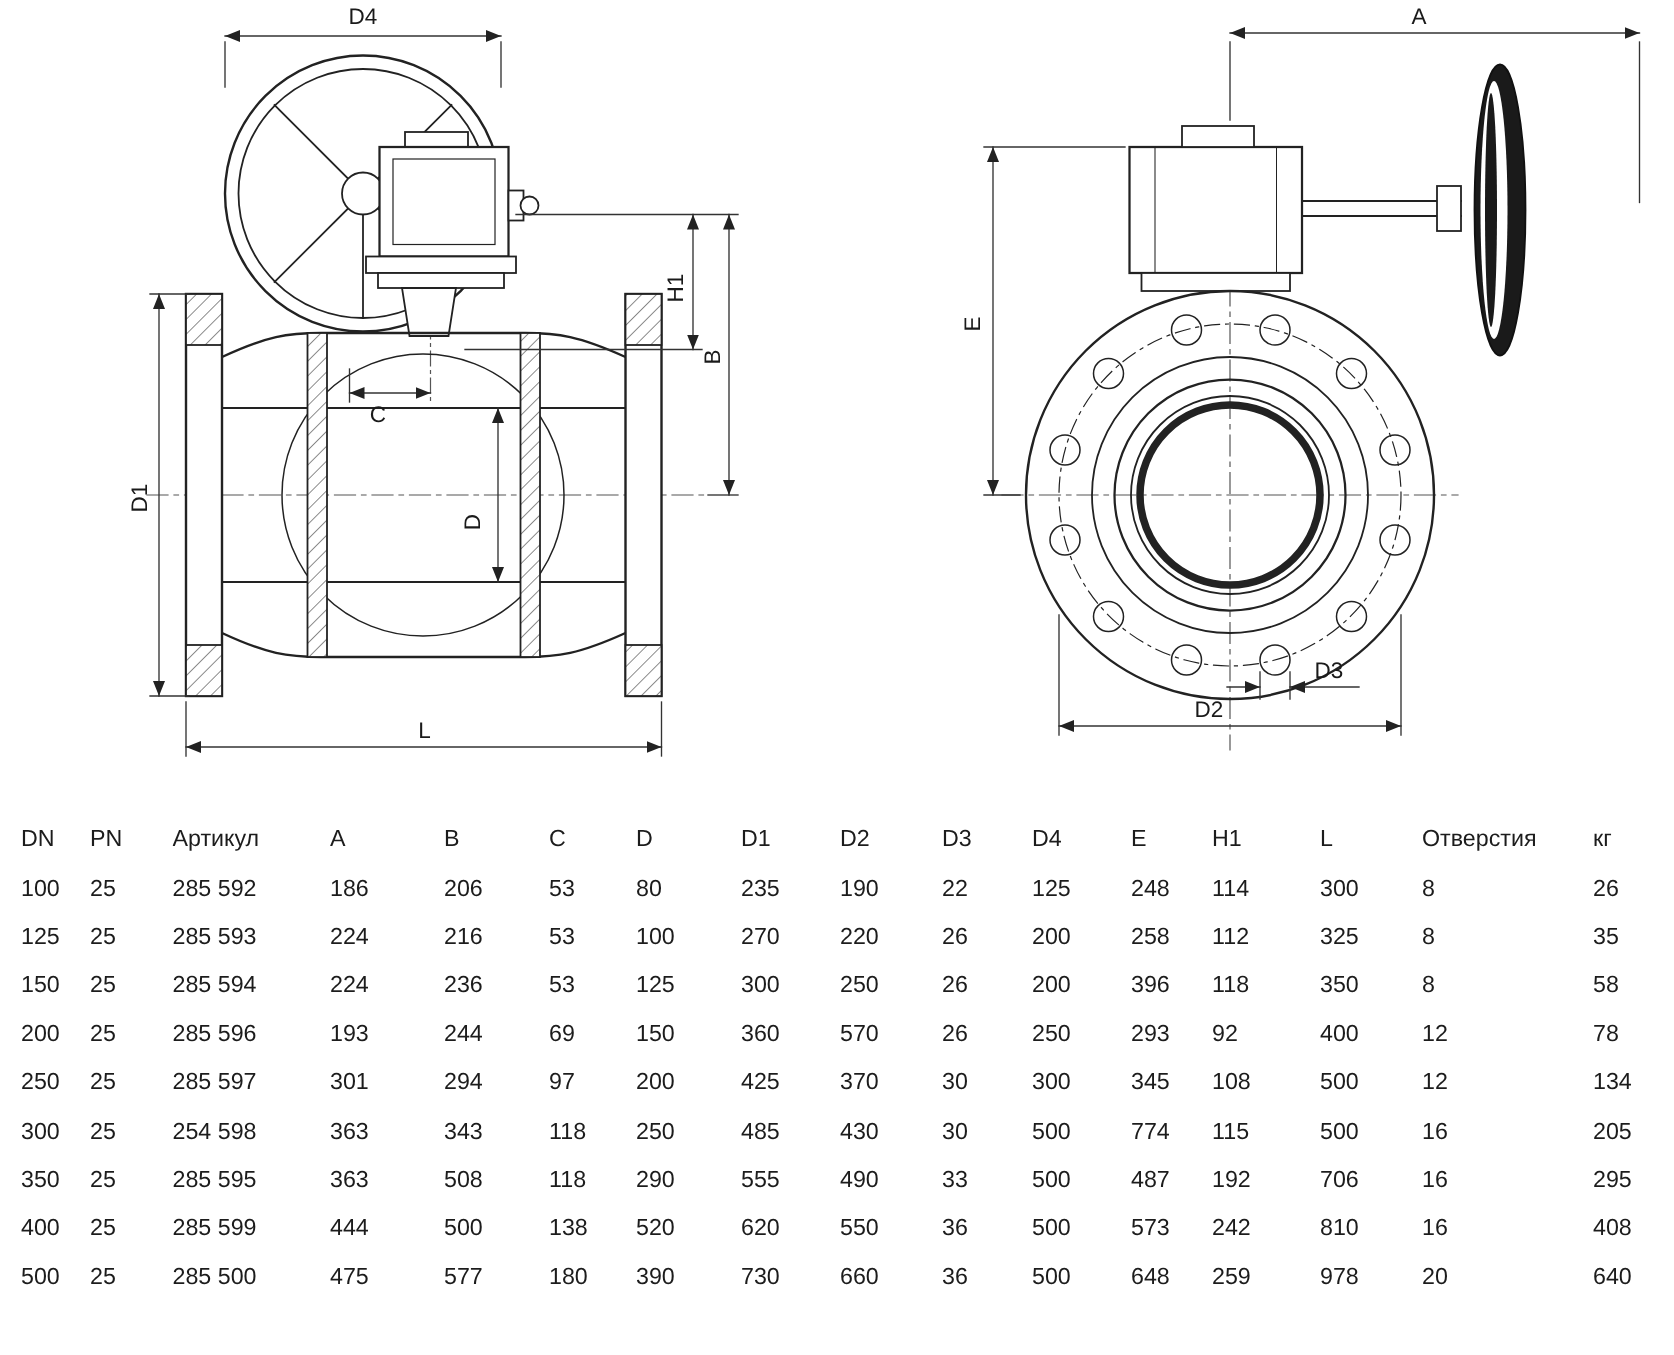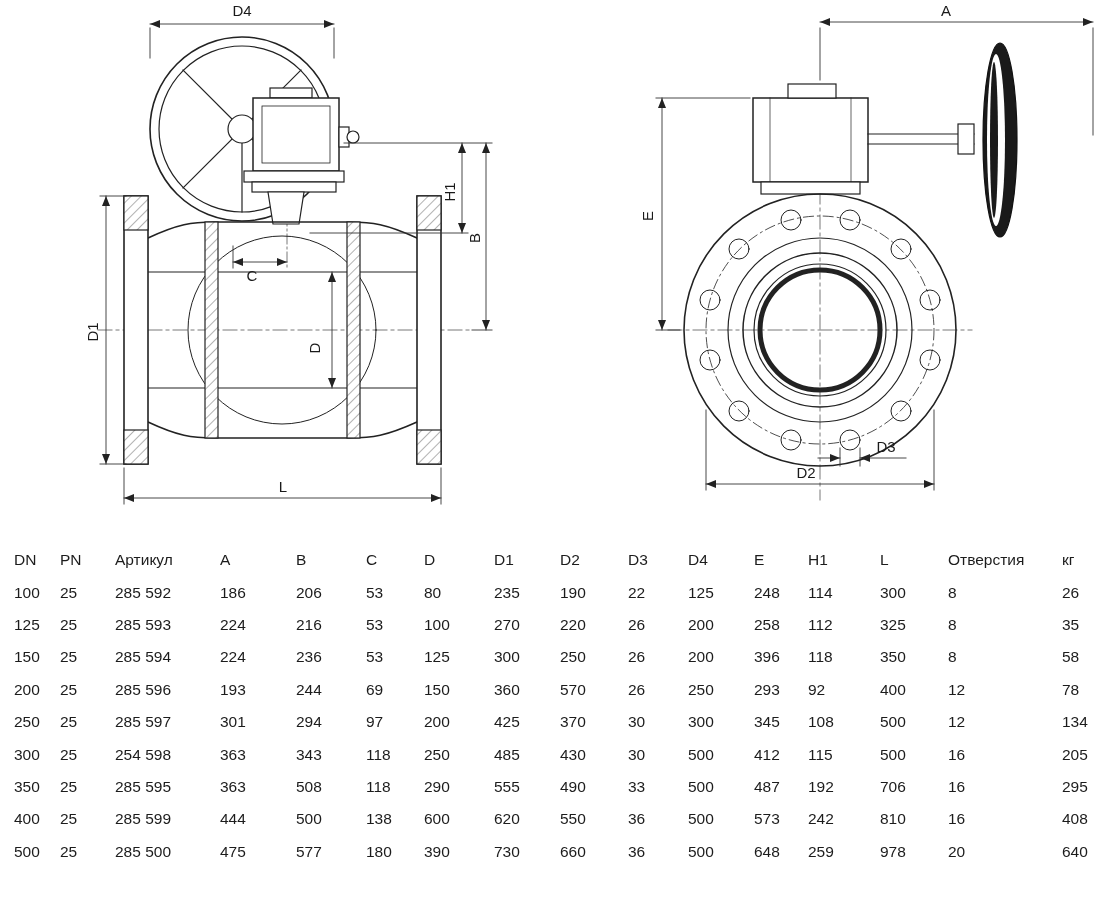--- a/index.html
+++ b/index.html
@@ -324,21 +324,21 @@
           <td>25</td>
           <td>254 598</td>
           <td>363</td>
           <td>343</td>
           <td>118</td>
           <td>250</td>
           <td>485</td>
           <td>430</td>
           <td>30</td>
           <td>500</td>
-          <td>412</td>
+          <td>774</td>
           <td>115</td>
           <td>500</td>
           <td>16</td>
           <td>205</td>
         </tr>
         <tr>
           <td>350</td>
           <td>25</td>
           <td>285 595</td>
           <td>363</td>
@@ -355,21 +355,21 @@
           <td>16</td>
           <td>295</td>
         </tr>
         <tr>
           <td>400</td>
           <td>25</td>
           <td>285 599</td>
           <td>444</td>
           <td>500</td>
           <td>138</td>
-          <td>600</td>
+          <td>520</td>
           <td>620</td>
           <td>550</td>
           <td>36</td>
           <td>500</td>
           <td>573</td>
           <td>242</td>
           <td>810</td>
           <td>16</td>
           <td>408</td>
         </tr>

